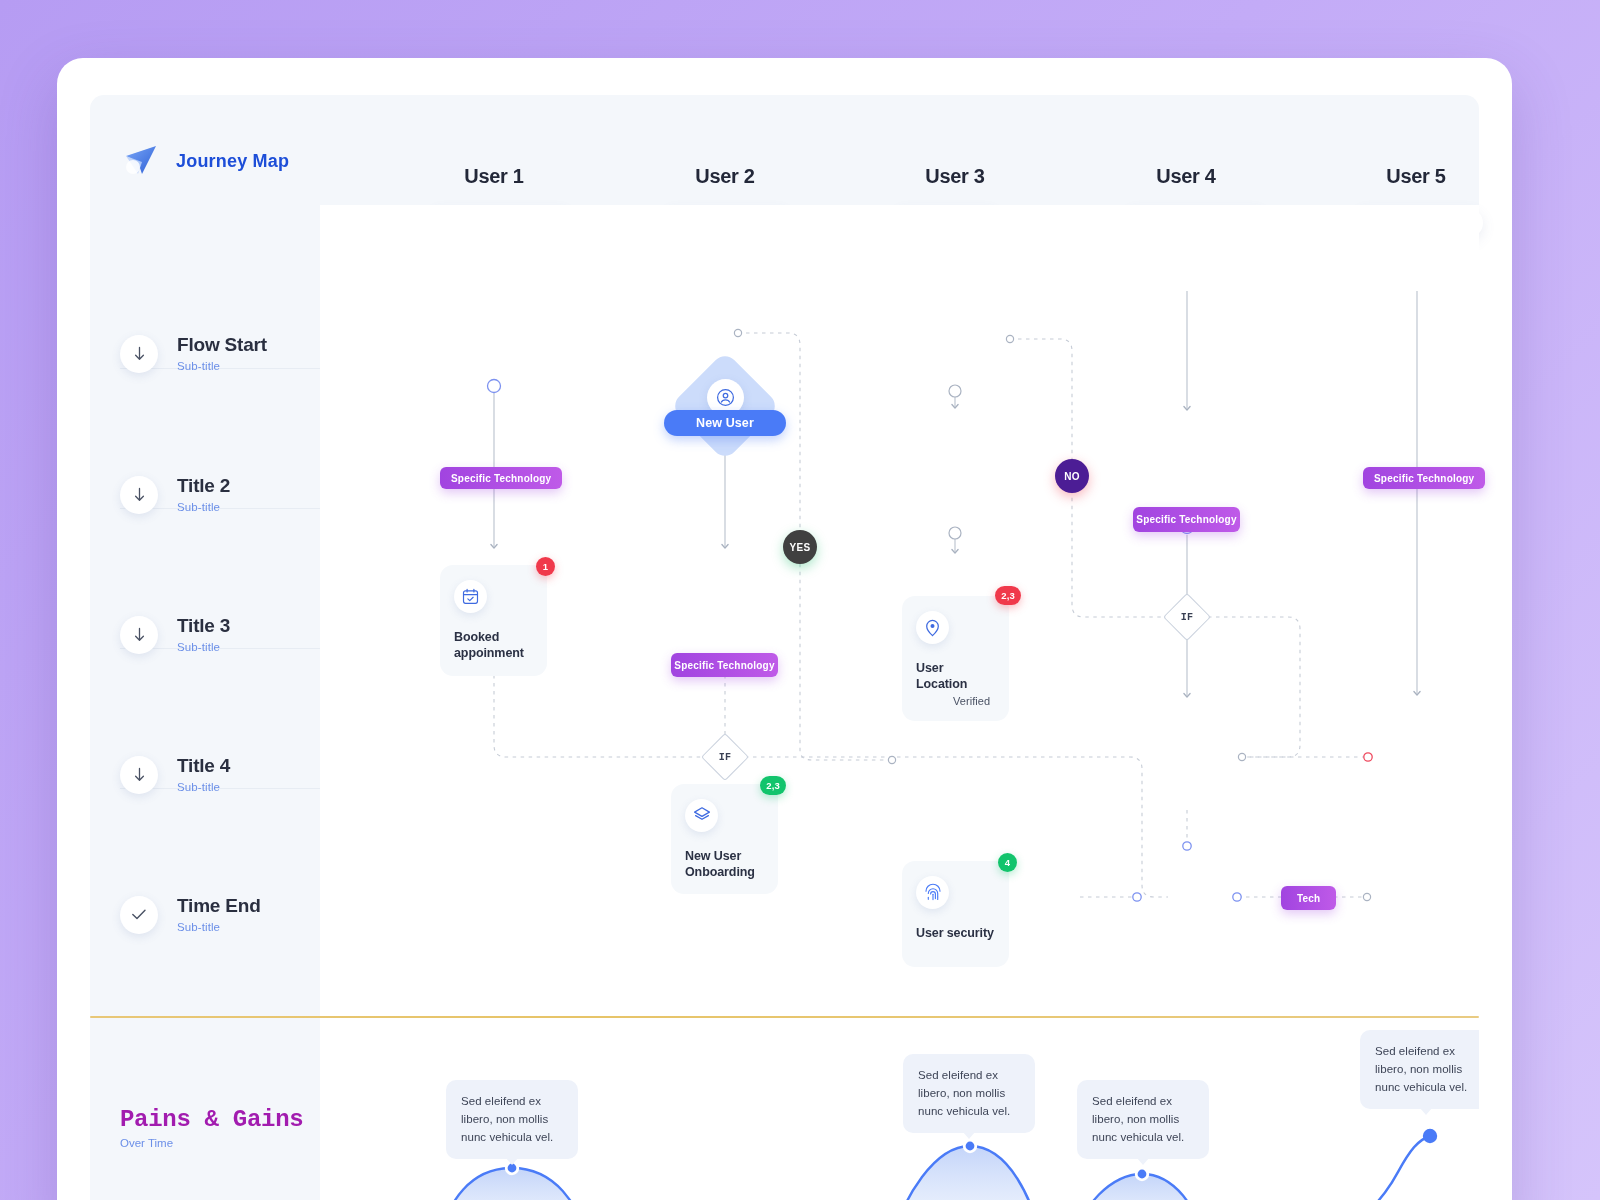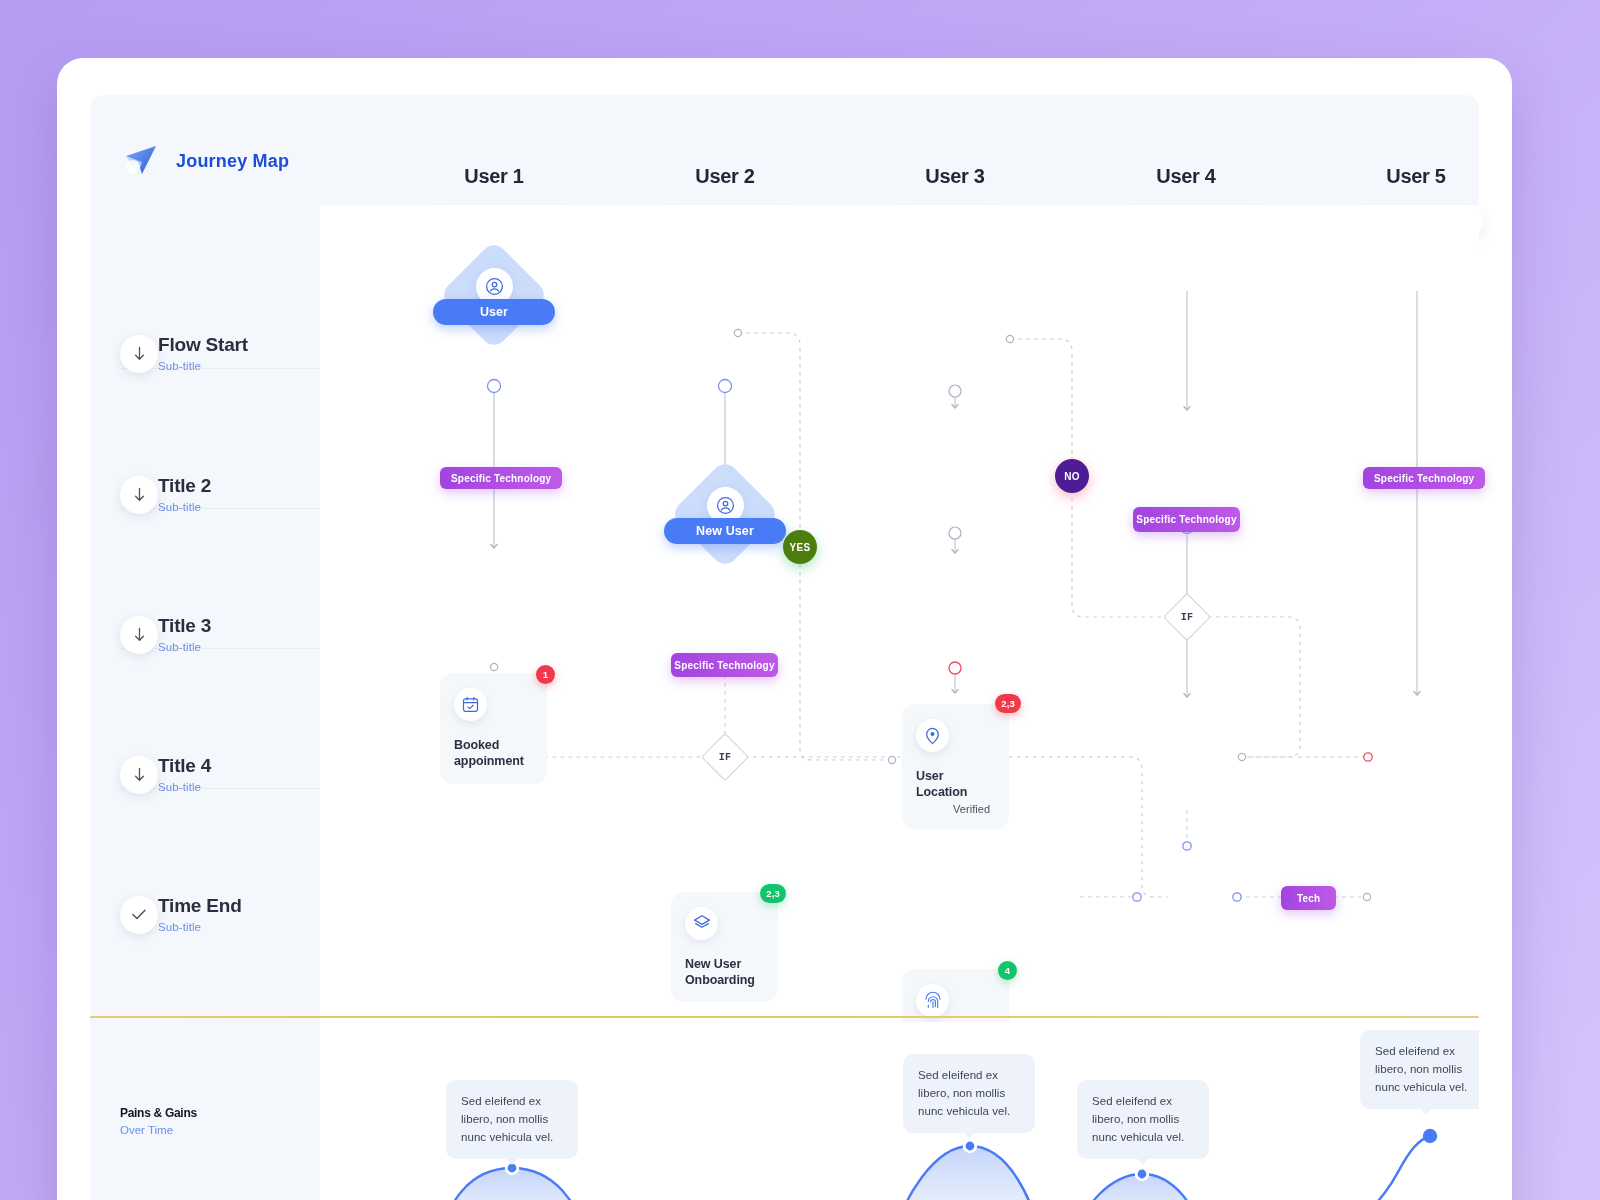--- a/index.html
+++ b/index.html
@@ -30,32 +30,32 @@
     border-radius: 14px 0 0 0;
   }
   #rail-lines { position:absolute; left:0; top:0; width:230px; height:1143px; }
   .rail-div { position:absolute; left:30px; width:200px; height:1px; background:#e7ecf3; }
 
   .logo-row { position:absolute; left:30px; top:45px; display:flex; align-items:center; gap:14px; }
   .logo-mark { width:42px; height:42px; position:relative; }
   .logo-title { font-size:18px; font-weight:700; color:#1d4ed8; letter-spacing:.2px; }
 
   .stage {
-    position:absolute; left:30px; display:flex; align-items:center; 
+    position:absolute; left:30px; display:flex; align-items:center; gap:19px;
   }
   .stage-ic {
     width:38px; height:38px; border-radius:50%; background:#fff;
     box-shadow:0 3px 10px rgba(80,100,160,.13);
     display:flex; align-items:center; justify-content:center; flex:none;
   }
   .stage-tx .t { font-size:19px; font-weight:700; color:#2a2f40; letter-spacing:-.2px; line-height:1.15; }
   .stage-tx .s { font-size:11.5px; color:#6b8fe8; margin-top:3px; letter-spacing:.1px; }
 
   #pg-block { position:absolute; left:30px; top:1011px; }
-  #pg-block .t { font-size:12px; font-weight:700; color:#0f172a; letter-spacing:-.3px; }
+  #pg-block .t { font-size:24px; font-weight:700; color:#a21caf; letter-spacing:-.3px;font-family:Liberation Mono, monospace; }
   #pg-block .s { font-size:11.5px; color:#6b8fe8; margin-top:4px; }
 
   
   #hdr {
     position:absolute; left:263px; top:37px; width:1159px; height:110px;
     background:#f4f7fb; border-radius:0 14px 0 0;
   }
   .ucol-title {
     position:absolute; top:70px; width:170px; text-align:center;
     font-size:20px; font-weight:700; color:#232839; letter-spacing:-.3px;
@@ -127,21 +127,21 @@
   }
   .badge.red   { background:#f0394b; box-shadow:0 3px 8px rgba(240,57,75,.35); }
   .badge.green { background:#12c46c; box-shadow:0 3px 8px rgba(18,196,108,.32); }
 
   .flag {
     position:absolute; width:34px; height:34px; border-radius:50%;
     display:flex; align-items:center; justify-content:center;
     font-size:10px; font-weight:700; color:#fff; letter-spacing:.3px;
   }
   .flag.no  { background:#4c1d95; box-shadow:0 4px 12px rgba(238,59,77,.37); }
-  .flag.yes { background:#4d7c0f; box-shadow:0 4px 12px rgba(18,185,100,.35); }
+  .flag.yes { background:#404040; box-shadow:0 4px 12px rgba(18,185,100,.35); }
 
   .ifdia {
     position:absolute; width:34px; height:34px; transform:rotate(45deg);
     border:1.3px solid #c9d1dd; background:#fff; border-radius:3px;
   }
   .iflbl {
     position:absolute; width:34px; height:34px; display:flex;
     align-items:center; justify-content:center;
     font-size:10px; font-weight:700; color:#3a4154; letter-spacing:.3px;font-family:Liberation Mono, monospace;
   }
@@ -386,31 +386,20 @@
         <circle cx="572" cy="555" r="3.6"></circle>
         <circle cx="922" cy="552" r="3.6"></circle>
         <circle cx="1047" cy="692" r="3.6"></circle>
       </g>
       <g fill="#fff" stroke="#ef4a5f" stroke-width="1.3">
         <circle cx="635" cy="463" r="6"></circle>
         <circle cx="1048" cy="552" r="4.2"></circle>
       </g>
     </svg>
 
-    <div class="node dia" style="left:120px; top:36px">
-      <div class="dia-bg blue"></div>
-      <div class="dia-ic">
-        <svg width="19" height="19" viewBox="0 0 20 20">
-            <circle cx="10" cy="10" r="8.3" stroke="#3e6ae0" stroke-width="1.3" fill="none"></circle>
-            <circle cx="10" cy="8" r="2.4" stroke="#3e6ae0" stroke-width="1.3" fill="none"></circle>
-            <path d="M5.4 15.3 a4.9 4.3 0 0 1 9.2 0" stroke="#3e6ae0" stroke-width="1.3" fill="none"></path>
-          </svg>
-      </div>
-      <div class="pill blue" style="left:-7px; top:58px; width:122px; padding:0">User</div>
-    </div>
     <div class="tech" style="left:120px; top:262px">Specific Technology</div>
     <div class="node card" style="left:120px; top:360px; min-height:102px">
       <div class="card-ic">
         <svg width="17" height="17" viewBox="0 0 18 18">
             <rect x="1.6" y="3" width="14.8" height="13.2" rx="2.1" stroke="#3e6ae0" stroke-width="1.25" fill="none"></rect>
             <path d="M1.6 7 H16.4 M5.4 1.4 V4.2 M12.6 1.4 V4.2" stroke="#3e6ae0" stroke-width="1.25" stroke-linecap="round"></path>
             <path d="M6.2 11.5 L8.2 13.4 L11.8 9.8" stroke="#3e6ae0" stroke-width="1.25" fill="none" stroke-linecap="round" stroke-linejoin="round"></path>
           </svg>
       </div>
       <div class="card-t"><span>Booked</span><br><span>appoinment</span></div>

